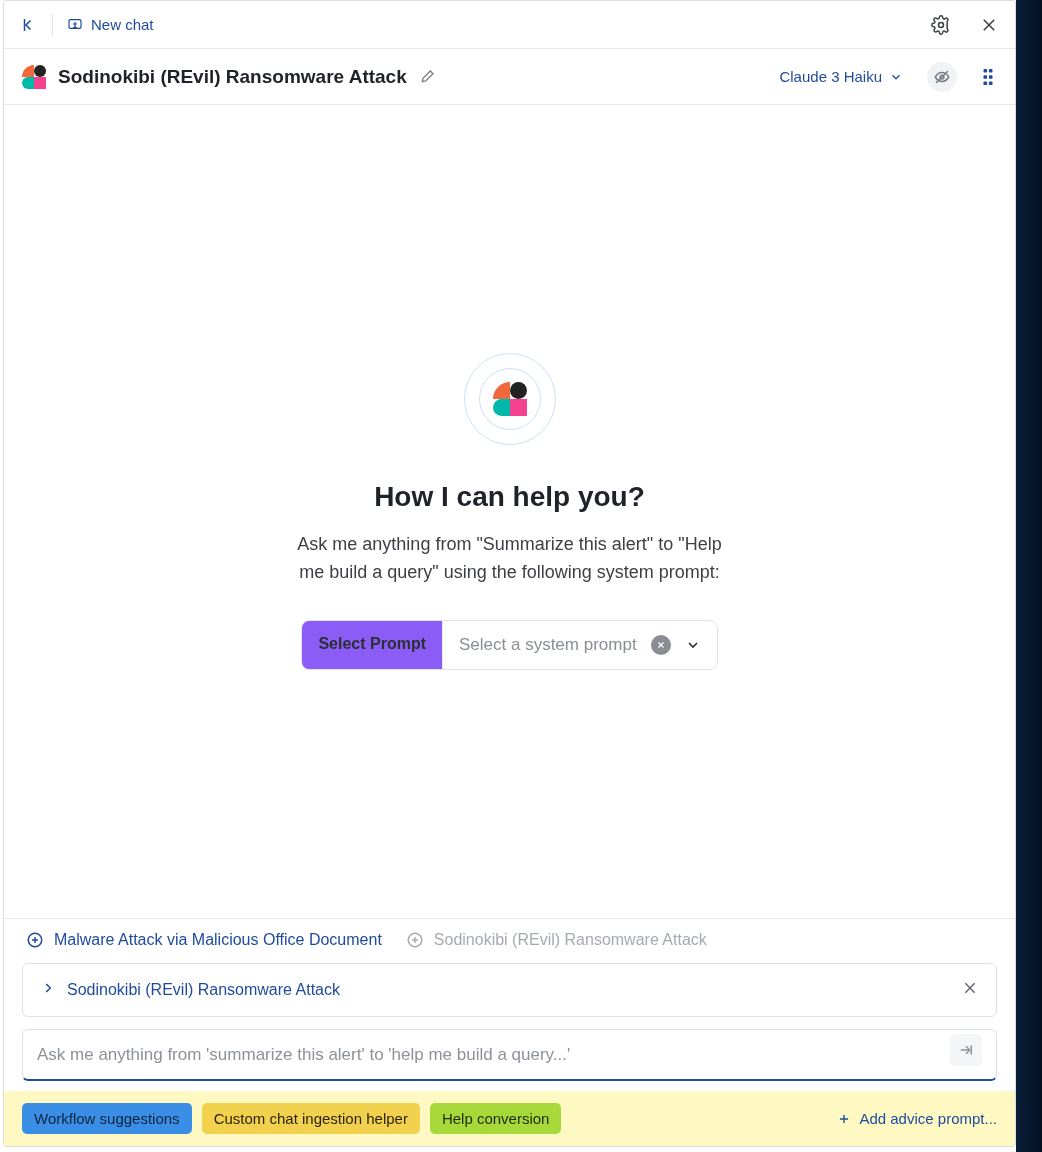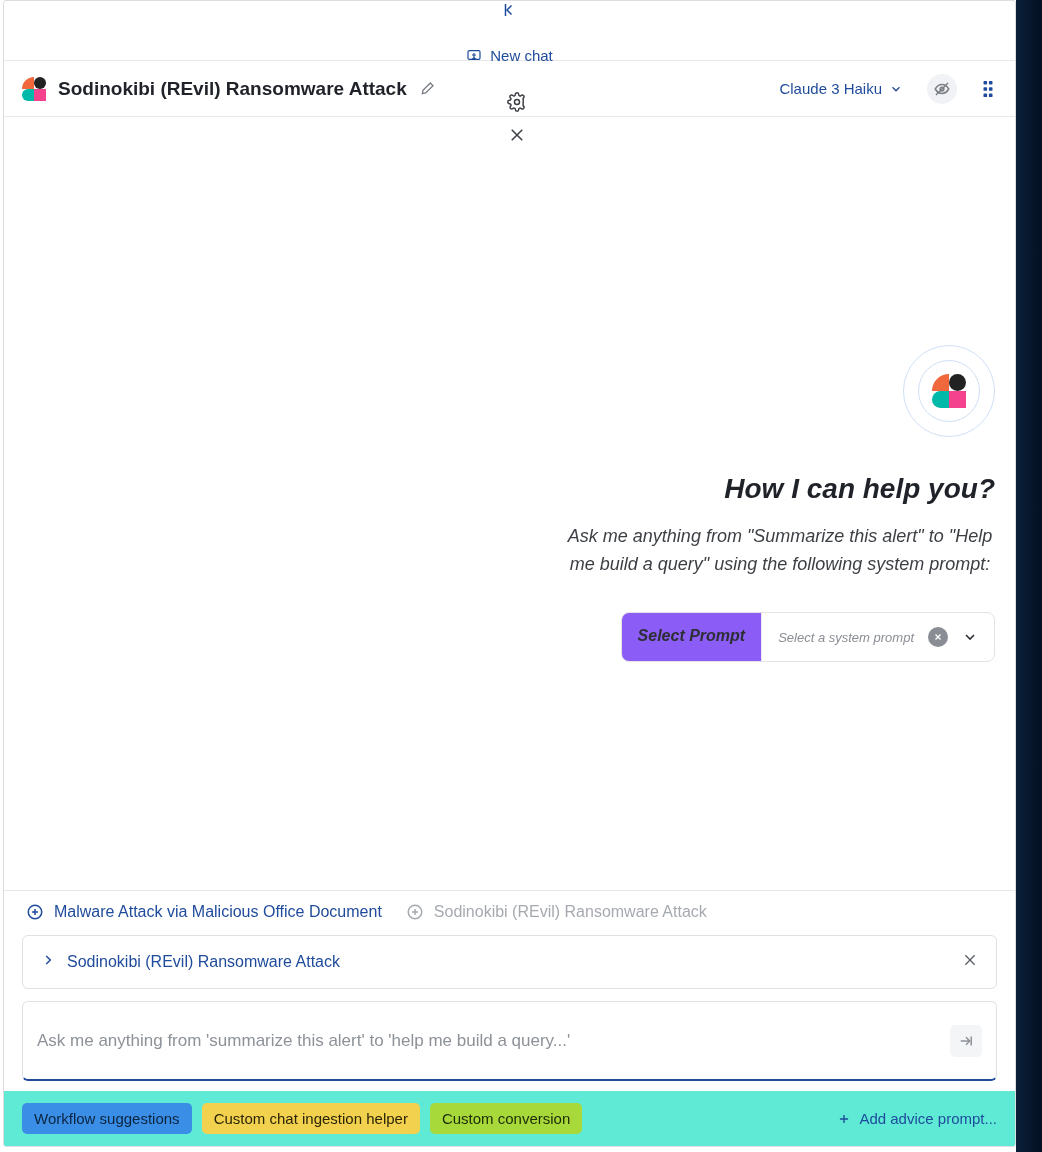--- a/index.html
+++ b/index.html
@@ -8,21 +8,21 @@
   width: 1042px;
   height: 1152px;
   background: #fff;
   position: relative;
   overflow: hidden;
 }
 .dark-edge { position:absolute; right:0; top:0; bottom:0; width:26px; background:linear-gradient(90deg,#0a1f3a,#041022); z-index:0; }
 .app-wrap { position:absolute; left:3px; right:26px; top:0; bottom:5px; background:#fff; border:1px solid #dcdde1; border-radius:3px; display:flex; flex-direction:column; overflow:hidden; }
 
 
-.top-bar { height:60px; border-bottom:1px solid #e8e8ea; display:flex; align-items:center; padding:0 16px; gap:14px;flex-direction:column; }
+.top-bar { height:48px; border-bottom:1px solid #e8e8ea; display:flex; align-items:center; padding:0 16px; gap:14px; }
 .collapse-btn { width:18px; height:18px; color:#1f4b9c; display:flex; align-items:center; cursor:pointer; }
 .vdiv { width:1px; height:22px; background:#e3e3e6; }
 .new-chat-btn { display:flex; align-items:center; gap:8px; color:#1f4b9c; font-size:15px; font-weight:500; cursor:pointer; }
 .new-chat-btn svg { width:16px; height:16px; }
 .top-spacer { flex:1; }
 .gear-btn,.close-btn { width:20px; height:20px; color:#3c3f44; cursor:pointer; margin-left:14px; display:flex; align-items:center; justify-content:center; }
 
 
 .header { height:56px; border-bottom:1px solid #e8e8ea; display:flex; align-items:center; padding:0 18px; gap:12px; }
 .brand-logo { width:24px; height:24px; position:relative; display:inline-block; }
@@ -34,52 +34,52 @@
 .brand-logo .q4 { right:0; bottom:0; background:#f4428e; }
 .page-title { font-size:19px; font-weight:700; color:#1f2228; }
 .pencil-btn { color:#7a7f85; width:16px; height:16px; cursor:pointer; }
 .header-spacer { flex:1; }
 .model-select { color:#1f4b9c; font-size:15px; font-weight:500; display:flex; align-items:center; gap:7px; cursor:pointer; }
 .eye-badge { width:30px; height:30px; border-radius:50%; background:#f1f2f5; display:flex; align-items:center; justify-content:center; color:#7a7f85; margin-left:12px; cursor:pointer; }
 .kebab-btn { width:18px; height:20px; color:#1f4b9c; margin-left:10px; cursor:pointer; display:flex; align-items:center; justify-content:center; }
 .kebab-btn svg { width:14px; height:18px; }
 
 
-.main { flex:1; display:flex; flex-direction:column; align-items:flex-end; justify-content:center; padding:20px;font-style:italic; }
+.main { flex:1; display:flex; flex-direction:column; align-items:center; justify-content:center; padding:20px; }
 .circle-logo { width:92px; height:92px; border:1px solid #cfe0f5; border-radius:50%; display:flex; align-items:center; justify-content:center; margin-bottom:36px; }
 .circle-logo .inner { width:62px; height:62px; border:1px solid #cfe0f5; border-radius:50%; display:flex; align-items:center; justify-content:center; }
 .headline { font-size:28px; font-weight:700; color:#1f2228; margin-bottom:18px; }
 .subtext { font-size:18px; color:#3c3f44; text-align:center; line-height:1.55; max-width:430px; margin-bottom:34px; }
 .prompt-select-row { display:flex; border:1px solid #e3e3e6; border-radius:8px; overflow:hidden; }
 .prompt-label { background:#8b5cf6; padding:14px 16px; font-size:16px; font-weight:600; color:#2c2f34; border-right:1px solid #e9e9ec; }
 .prompt-dd { padding:14px 16px; display:flex; align-items:center; gap:14px; cursor:pointer; }
-.prompt-dd .placeholder { color:#8a8e94; font-size:13px; }
+.prompt-dd .placeholder { color:#8a8e94; font-size:17px; }
 .prompt-dd .clear-pill { width:20px; height:20px; border-radius:50%; background:#8a8e94; color:#fff; display:flex; align-items:center; justify-content:center; font-size:12px; }
 
 
 .context-tabs { border-top:1px solid #e8e8ea; padding:12px 22px 4px; display:flex; gap:24px; }
 .ctx-tab { display:flex; align-items:center; gap:10px; font-size:16px; font-weight:500; cursor:pointer; }
 .ctx-tab.active { color:#1f4b9c;text-align:right; }
 .ctx-tab.inactive { color:#a6aab0; }
 .ctx-tab svg { width:18px; height:18px; }
 
 
 .banner { margin:10px 18px 12px; border:1px solid #dfe1e5; border-radius:6px; height:54px; display:flex; align-items:center; padding:0 18px; gap:14px; }
 .banner .chev { color:#1f4b9c; width:12px; }
 .banner .txt { color:#1f4b9c; font-size:16px; font-weight:500; flex:1; }
 .banner .x { color:#5b6069; cursor:pointer; }
 
 
-.input-box { margin:0 18px 10px; border:1px solid #dfe1e5; border-radius:6px; height:80px; display:flex; align-items:center; padding:4px 14px; border-bottom:2px solid #1f4b9c; }
+.input-box { margin:0 18px 10px; border:1px solid #dfe1e5; border-radius:6px; height:52px; display:flex; padding:4px 14px; border-bottom:2px solid #1f4b9c; }
 .input-box input { flex:1; border:none; outline:none; font-size:17px; color:#333; height:100%; }
 .input-box input::placeholder { color:#8d9298; }
 .send-btn { width:32px; height:32px; background:#f4f5f7; border-radius:5px; display:flex; align-items:center; justify-content:center; color:#8d9298; cursor:pointer; }
 
 
-.chips-bar { background:#5eead4; padding:12px 18px; display:flex; align-items:center; gap:10px; }
+.chips-bar { background:#fef9c3; padding:12px 18px; display:flex; align-items:center; gap:10px; }
 .chip { padding:7px 12px; border-radius:5px; font-size:15px; font-weight:500; cursor:pointer; }
 .chip.blue { background:#3b8ee6; color:#0a2540; }
 .chip.yellow { background:#f2d14f; color:#2c2507; }
 .chip.green { background:#a7d93b; color:#1d2c05; }
 .chip.orange { background:#f29a2e; color:#3a2304; }
 .chips-spacer { flex:1; }
 .add-prompt { color:#1f4b9c; font-size:15px; font-weight:500; display:flex; align-items:center; gap:8px; cursor:pointer; }
 </style>
 </head>
 <body>
@@ -224,21 +224,21 @@
           <path d="M5 12h11"></path>
           <path d="M12 7l5 5-5 5"></path>
           <path d="M19 6v12"></path>
         </svg>
     </div>
   </div>
 
   <div class="chips-bar">
     <div class="chip blue">Workflow suggestions</div>
     <div class="chip yellow">Custom chat ingestion helper</div>
-    <div class="chip green">Custom conversion</div>
+    <div class="chip green">Help conversion</div>
     <div class="chips-spacer"></div>
     <div class="add-prompt">
       <svg viewBox="0 0 24 24" width="14" height="14" stroke="currentColor" stroke-width="2.4">
           <path d="M12 5v14M5 12h14"></path>
         </svg>
       <span>Add advice prompt...</span>
     </div>
   </div>
 
 </div>

